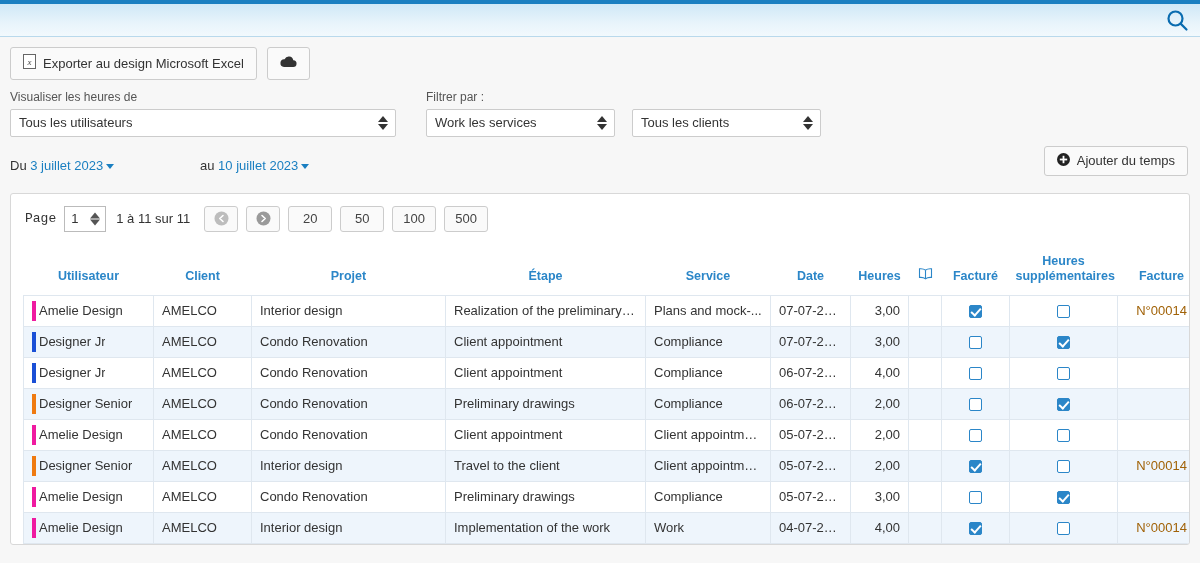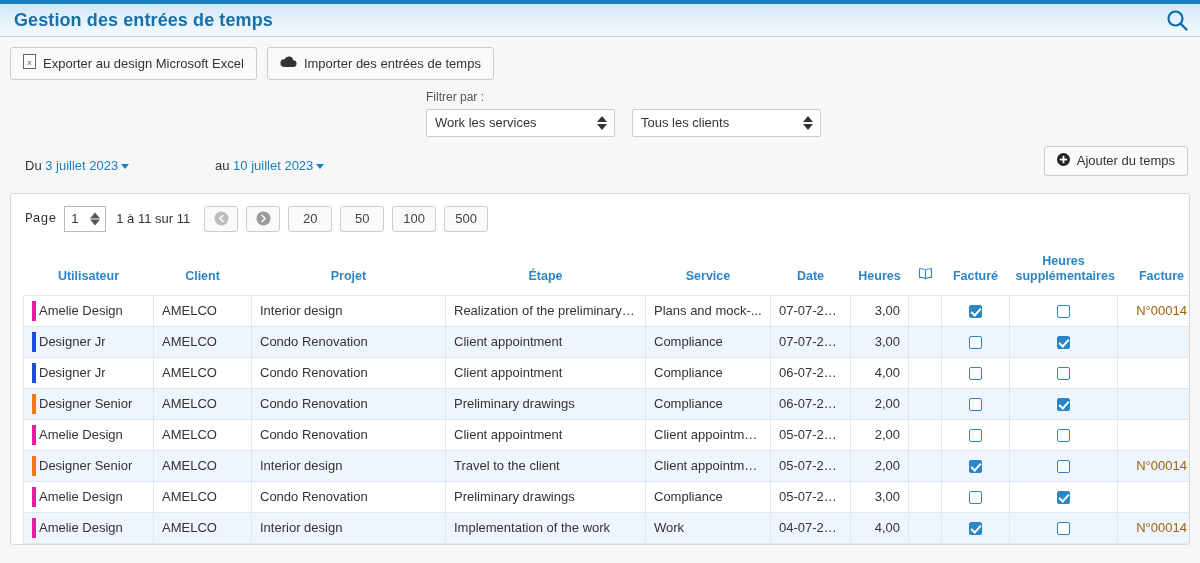--- a/index.html
+++ b/index.html
@@ -96,21 +96,21 @@
   .sel-down { border-top: 6px solid #333; }
 
   .f-users  { width: 386px; }
   .f-serv   { width: 189px; margin-left: 16px; }
   .f-clients{ width: 189px; }
   .gap-a { width: 14px; }
   .gap-b { width: 17px; }
 
   
   .daterow {
-    padding: 12px 10px 0 25px;
+    padding: 12px 10px 0 10px;
     display: flex; align-items: center;
     position: relative;
     height: 46px;
   }
   .date-item { font-size: 13px; color: #333; }
   .date-link { color: #1a7fc1; cursor: pointer; }
   .caret-dn {
     display: inline-block;
     width: 0; height: 0;
     border-left: 4px solid transparent;
@@ -249,21 +249,20 @@
   .col-w-fact   { width: 68px; }
   .col-w-extra  { width: 108px; }
   .col-w-inv    { width: 88px; }
 </style>
 </head>
 <body>
 
 <div class="top-accent"></div>
 
 <div class="titlebar">
-  <h1>Gestion des entrées de temps</h1>
   <div class="search-btn">
     <svg width="24" height="24" viewBox="0 0 24 24" fill="none" stroke="#0a6cb0" stroke-width="2.2">
       <circle cx="10.5" cy="10.5" r="7"></circle>
       <line x1="15.6" y1="15.6" x2="21.5" y2="21.5" stroke-linecap="round"></line>
     </svg>
   </div>
 </div>
 
 <div class="toolbar">
   <div class="btn">
@@ -274,26 +273,33 @@
       </svg>
     </span>
     <span>Exporter au design Microsoft Excel</span>
   </div>
   <div class="btn">
     <span>
       <svg width="17" height="13" viewBox="0 0 17 13" fill="#333">
         <path d="M4 12h9a3.4 3.4 0 0 0 .3-6.8A4.6 4.6 0 0 0 4.6 4.3 3.8 3.8 0 0 0 4 12z"></path>
       </svg>
     </span>
-    <span>Importer des entrées de temps</span>
   </div>
 </div>
 
 <div class="filters">
   <div class="filter-group f-users">
+    <div class="filter-label">Visualiser les heures de</div>
+    <div class="select-box">
+      <span>Tous les utilisateurs</span>
+      <span class="select-arrows">
+        <span class="sel-up"></span>
+          <span class="sel-down"></span>
+      </span>
+    </div>
   </div>
 
   <div class="gap-a"></div>
 
   <div class="filter-group f-serv">
     <div class="filter-label">Filtrer par :</div>
     <div class="select-box">
       <span>Work les services</span>
       <span class="select-arrows">
         <span class="sel-up"></span>

